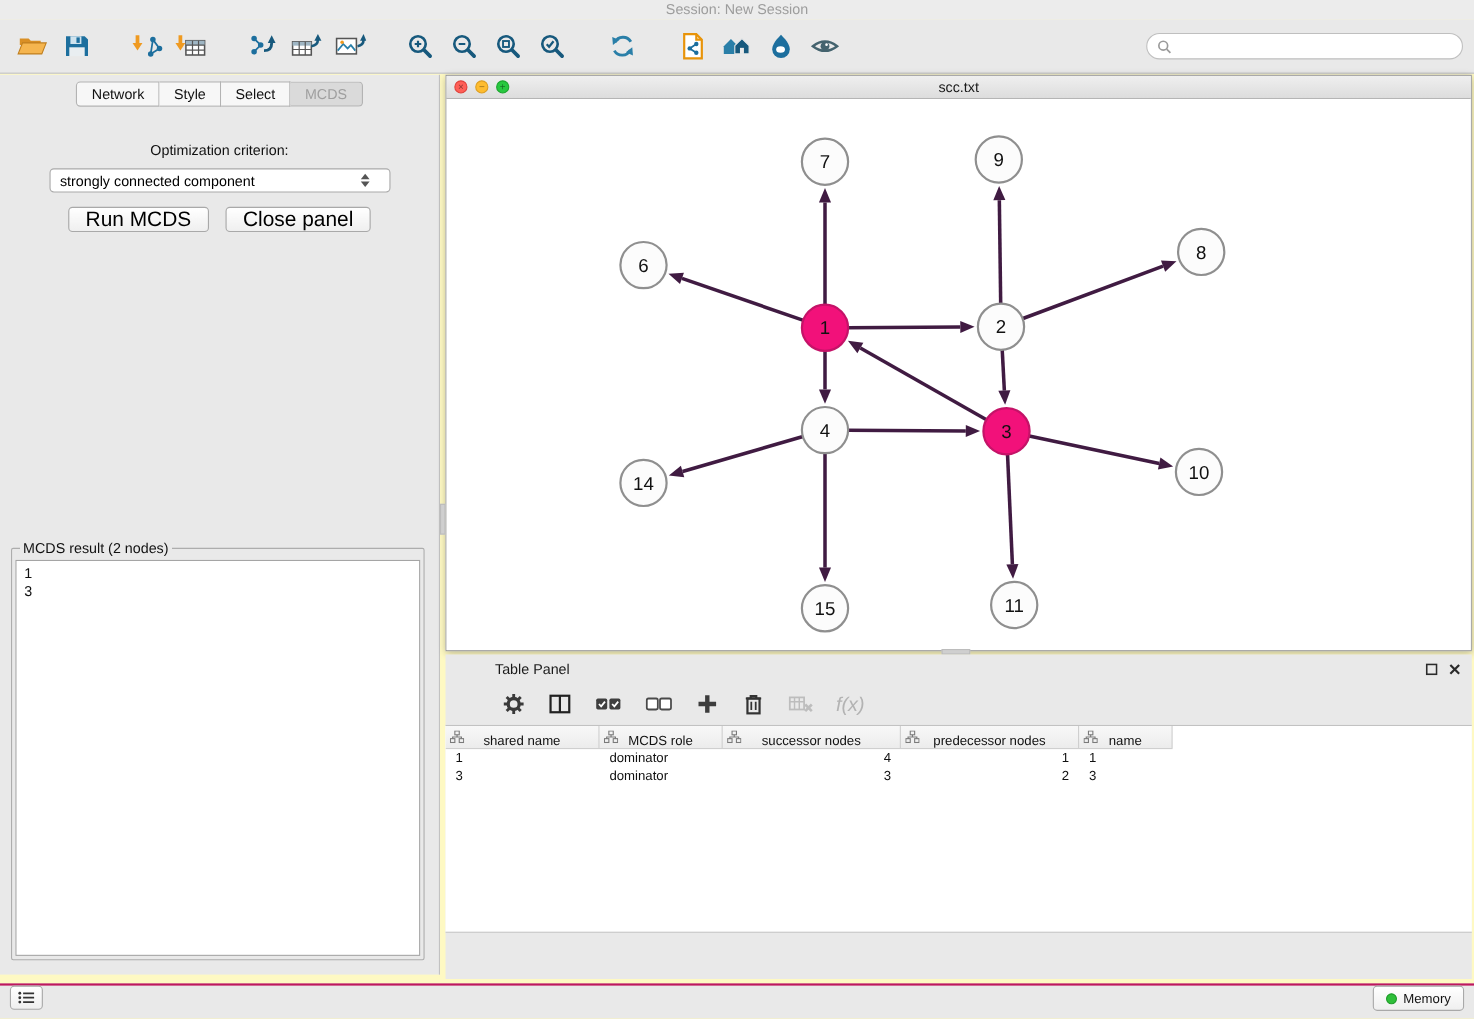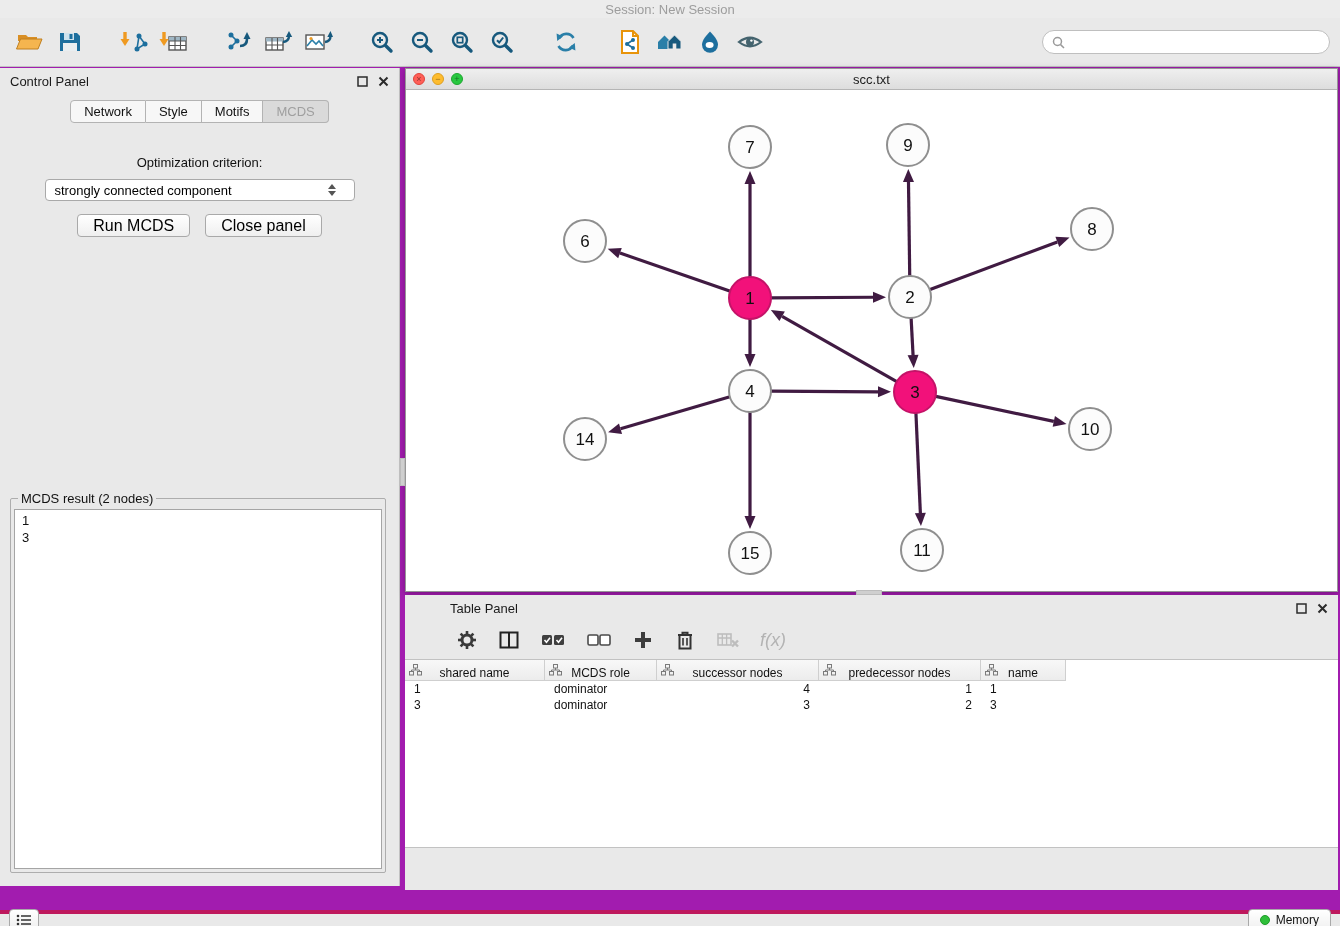--- a/index.html
+++ b/index.html
@@ -1,17 +1,17 @@
 <!DOCTYPE html>
 <html><head>
 <meta charset="utf-8">
 <style>
   html,body{margin:0;padding:0;}
   body{width:1340px;height:926px;background:#d8d8d8;font-family:"Liberation Sans","DejaVu Sans",sans-serif;}
-  .app{position:relative;width:1340px;height:926px;background:#a21caf;overflow:hidden;}
+  .app{position:relative;width:1340px;height:926px;background:#fef9c3;overflow:hidden;}
 
   
   .titlebar{position:absolute;top:0;left:0;right:0;height:18px;background:#ececec;text-align:center;}
   .titlebar .title{font-size:13px;color:#9d9d9d;line-height:18px;}
 
   
   .toolbar{position:absolute;top:18px;left:0;right:0;height:49px;display:flex;align-items:center;padding:0 10px;background:#e9e9e9;border-bottom:1px solid #c2c2c2;box-sizing:border-box;}
   .tbtn{width:40px;height:40px;background:none;border:none;display:flex;align-items:center;justify-content:center;padding:0;cursor:default;} .sp2{flex:0 0 24px;}
   .search{margin-left:auto;width:288px;height:24px;background:#fff;border:1px solid #bfbfbf;border-radius:13px;display:flex;align-items:center;padding:0 9px;box-sizing:border-box;}
   .search input{border:none;outline:none;flex:1;font-size:13px;background:transparent;margin-left:6px;font-family:inherit;}
@@ -29,21 +29,21 @@
   
   .control-panel{position:absolute;left:0;top:68px;width:400px;height:818px;background:#e9e9e9;border-right:1px solid #c2c2c2;box-sizing:border-box;}
   .cp-tabs{margin-top:6px;}
   .opt-label{text-align:center;font-size:13px;margin-top:32px;color:#111;}
   .dropdown{width:310px;height:22px;margin:9px auto 0;background:#fff;border:1px solid #a9a9a9;border-radius:4px;display:flex;align-items:center;font-size:13px;padding:0 18px 0 9px;box-sizing:border-box;}
   .stepper{margin-left:auto;display:flex;flex-direction:column;gap:2px;align-items:center;}
   .stepper i{display:block;width:0;height:0;border-left:4px solid transparent;border-right:4px solid transparent;}
   .stepper .up{border-bottom:5px solid #555;}
   .stepper .down{border-top:5px solid #555;}
   .btnrow{display:flex;justify-content:center;gap:15px;margin-top:13px;}
-  .btnrow button{font-size:16px;height:23px;padding:0 15px;border:1px solid #a9a9a9;border-radius:4px;background:linear-gradient(#ffffff,#efefef);font-family:inherit;}
+  .btnrow button{font-size:19px;height:23px;padding:0 15px;border:1px solid #a9a9a9;border-radius:4px;background:linear-gradient(#ffffff,#efefef);font-family:inherit;}
   fieldset.result{position:absolute;left:10px;width:376px;top:423px;height:382px;border:1px solid #adadad;border-radius:2px;margin:0;padding:3px;box-sizing:border-box;background:#e9e9e9;}
   fieldset.result legend{font-size:13px;padding:0 3px;margin-left:4px;color:#111;}
   .result-list{width:100%;height:100%;background:#fff;border:1px solid #a5a5a5;box-sizing:border-box;font-size:13px;color:#111;padding:2px 7px;line-height:17px;overflow:hidden;}
 
   
   .network-window{position:absolute;left:405px;top:68px;width:933px;height:524px;background:#fff;border:1px solid #979797;box-shadow:0 2px 7px rgba(0,0,0,.28);box-sizing:border-box;}
   .net-titlebar{position:relative;height:21px;background:linear-gradient(#efefef,#dddddd);border-bottom:1px solid #b5b5b5;display:flex;align-items:center;padding:0 7px;box-sizing:border-box;}
   .net-title{position:absolute;left:0;right:0;text-align:center;font-size:13px;color:#1a1a1a;}
   .tl{width:12px;height:12px;border-radius:50%;margin-right:7px;font-size:9px;line-height:11px;text-align:center;color:rgba(0,0,0,.45);box-sizing:border-box;z-index:2;}
   .tl.red{background:#ff5f57;border:1px solid #df433c;}
@@ -59,21 +59,21 @@
   .fx{font-family:Liberation Sans, sans-serif;font-style:italic;font-size:18px;color:#b3b3b3;}
   .table-area{position:absolute;left:0;right:0;top:64px;bottom:42px;background:#fff;border-top:1px solid #c2c2c2;border-bottom:1px solid #c2c2c2;overflow:hidden;}
   .thead{display:flex;height:20px;background:linear-gradient(#f8f8f8,#ececec);border-bottom:1px solid #cfcfcf;width:max-content;}
   .th{position:relative;border-right:1px solid #cfcfcf;font-size:12px;display:flex;align-items:flex-end;justify-content:center;box-sizing:border-box;color:#111;}
   .th .sort{position:absolute;left:4px;top:4px;display:flex;}
   .tr{display:flex;height:16px;font-size:12px;align-items:center;color:#111;}
   .td{box-sizing:border-box;padding:0 9px;overflow:hidden;white-space:nowrap;}
   .tp-tabs{position:absolute;bottom:8px;left:0;right:0;}
 
   
-  .statusbar{position:absolute;bottom:0;left:0;right:0;height:16px;border-top:4px solid #be185d;display:flex;align-items:center;padding:0 9px;background:#e9e9e9;box-sizing:border-box;}
+  .statusbar{position:absolute;bottom:0;left:0;right:0;height:32px;border-top:2px solid #be185d;display:flex;align-items:flex-start;padding:0 9px;background:#e9e9e9;box-sizing:border-box;}
   .sb-left{width:30px;height:22px;border:1px solid #a9a9a9;border-radius:4px;background:linear-gradient(#fff,#efefef);display:flex;align-items:center;justify-content:center;padding:0;}
   .memory{margin-left:auto;height:23px;border:1px solid #a9a9a9;border-radius:4px;background:linear-gradient(#fff,#efefef);display:flex;align-items:center;gap:6px;padding:0 11px;font-size:12px;font-family:inherit;color:#111;}
   .memdot{width:10px;height:10px;border-radius:50%;background:#2fbf3a;border:1px solid #1e9c29;box-sizing:border-box;}
 
   .splitter-v{position:absolute;left:400px;top:458px;width:5px;height:28px;background:#cfcfcf;border:1px solid #bcbcbc;box-sizing:border-box;}
   .splitter-h{position:absolute;left:856px;top:590px;width:26px;height:5px;background:#cfcfcf;border:1px solid #bcbcbc;box-sizing:border-box;}
 </style>
 </head>
 <body>
 
@@ -220,39 +220,24 @@
     <div class="search">
       <svg width="13" height="13" viewBox="0 0 13 13">
           <circle cx="5.5" cy="5.5" r="4" fill="none" stroke="#9a9a9a" stroke-width="1.5"></circle>
           <line x1="8.6" y1="8.6" x2="12" y2="12" stroke="#9a9a9a" stroke-width="1.5"></line>
         </svg>
       <input placeholder="" style="">
     </div>
   </div>
 
   <div class="control-panel">
-    <div class="panel-header">
-      <span>Control Panel</span>
-      <span class="ph-icons">
-        <span>
-            <svg width="11" height="11" viewBox="0 0 11 11">
-              <rect x="1" y="1" width="9" height="9" fill="none" stroke="#2b2b2b" stroke-width="1.5"></rect>
-            </svg>
-          </span>
-        <span>
-            <svg width="11" height="11" viewBox="0 0 11 11">
-              <path d="M1.5 1.5 L9.5 9.5 M9.5 1.5 L1.5 9.5" stroke="#2b2b2b" stroke-width="2"></path>
-            </svg>
-          </span>
-      </span>
-    </div>
     <div class="tabbar cp-tabs">
         <div class="tab">Network</div>
         <div class="tab">Style</div>
-        <div class="tab">Motifs</div>
+        <div class="tab">Select</div>
         <div class="tab active">MCDS</div>
       </div>
     <div class="cp-content">
       <div class="opt-label">Optimization criterion:</div>
       <div class="dropdown">
         <span>strongly connected component</span>
         <span class="stepper">
             <i class="up"></i>
             <i class="down"></i>
           </span>

